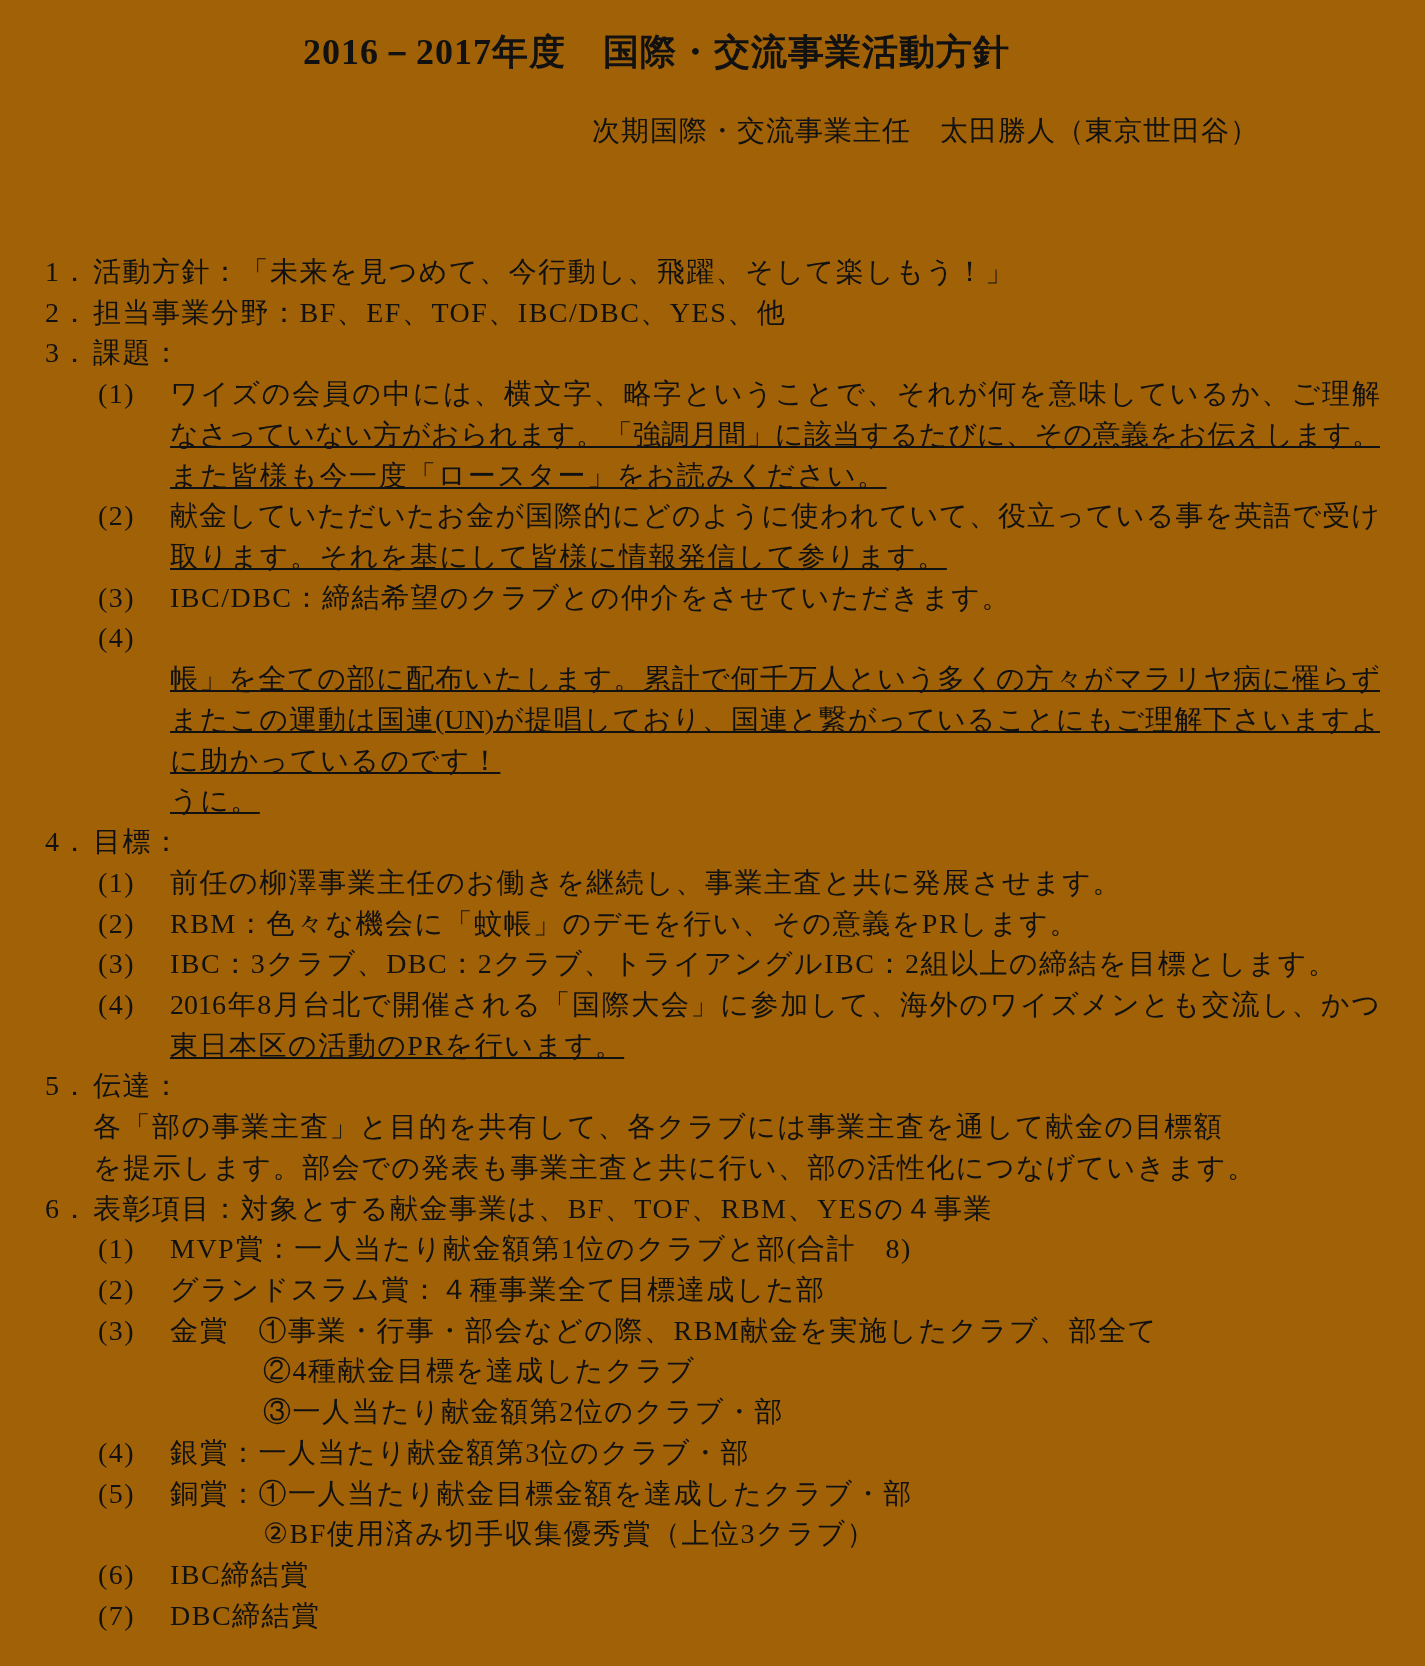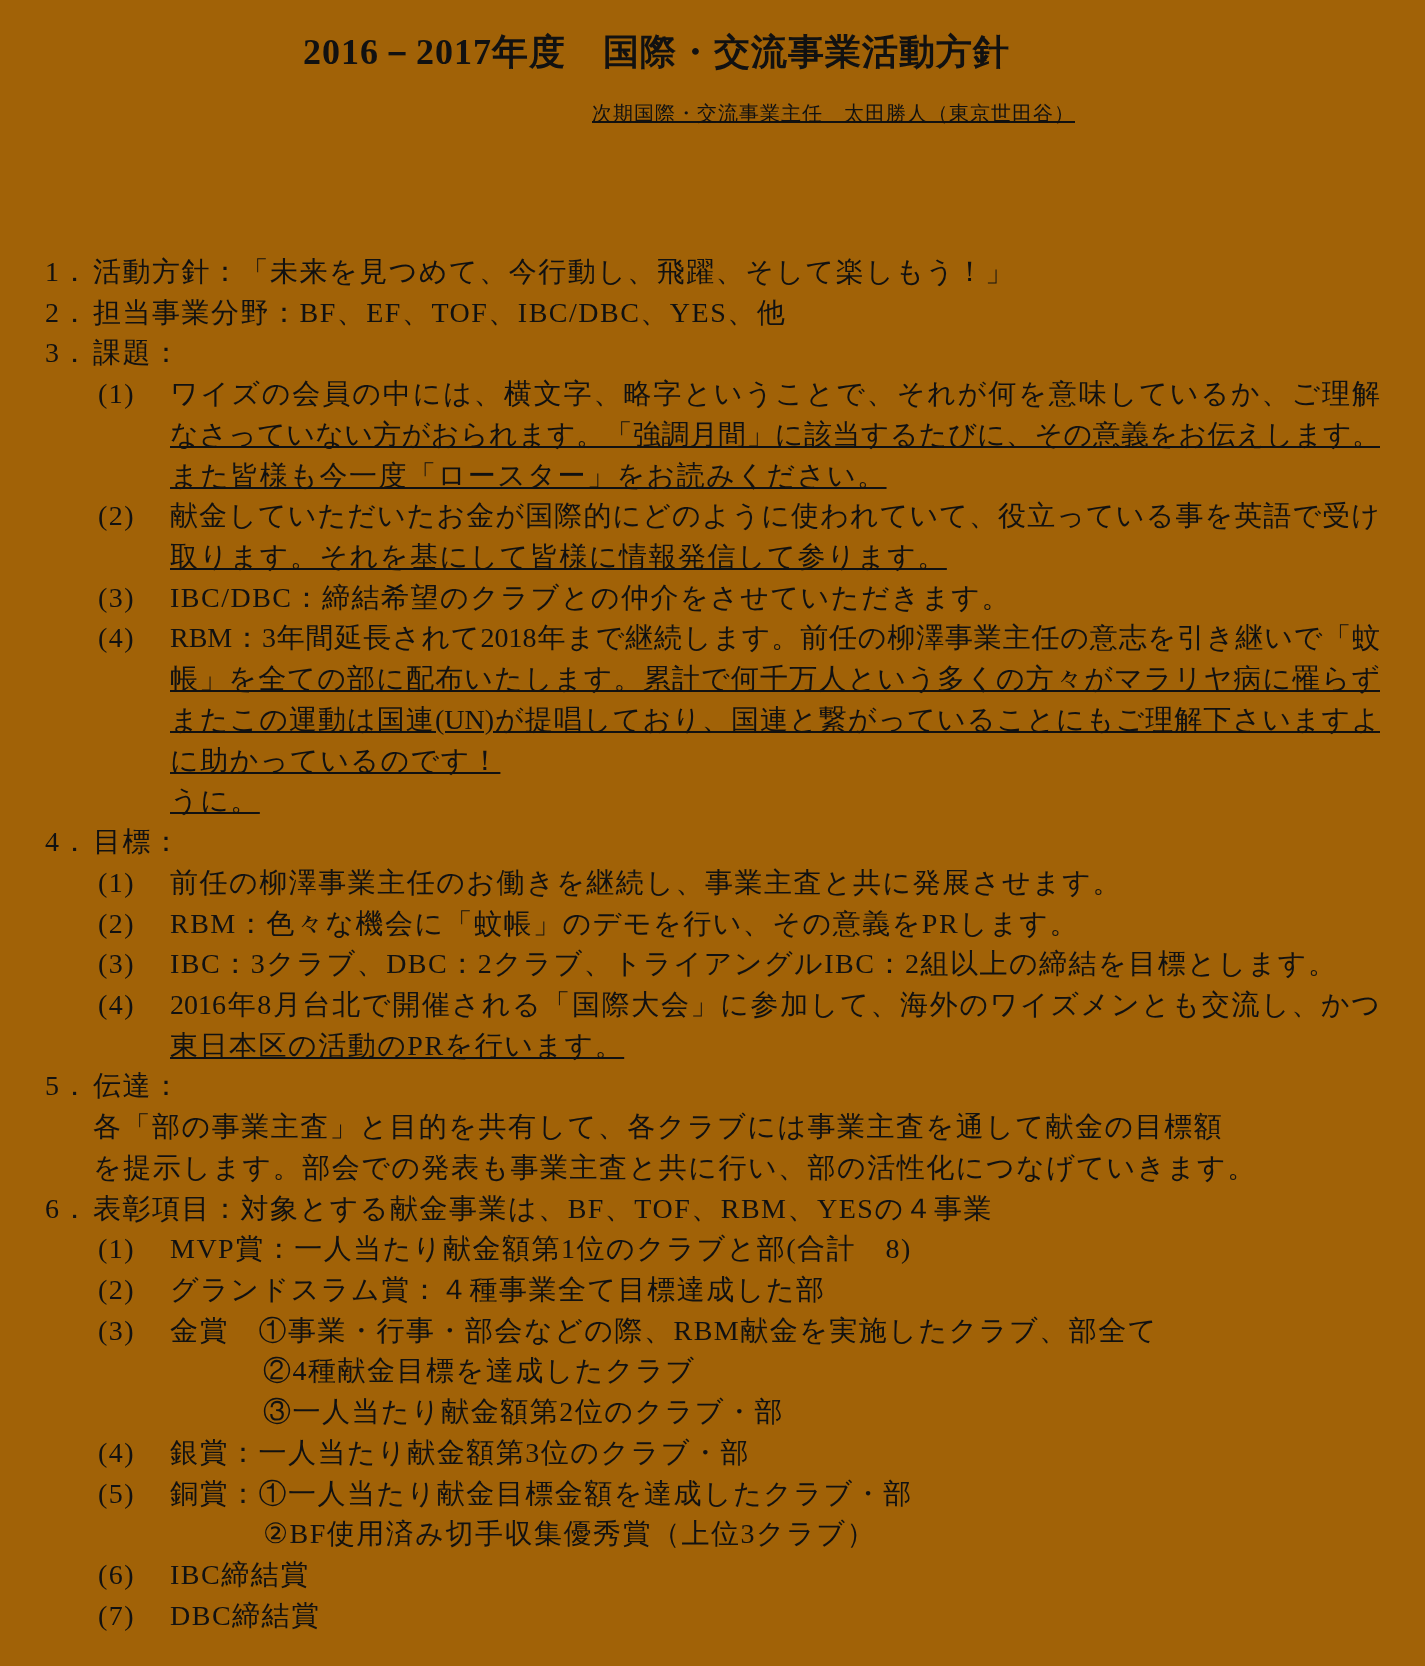--- a/index.html
+++ b/index.html
@@ -21,25 +21,24 @@
     left: 303px;
     top: 28px;
     font-size: 36px;
     font-weight: bold;
     letter-spacing: 1px;
     white-space: pre;
   }
   .doc-subtitle {
     position: absolute;
     left: 592px;
-    top: 100px;
-    font-size: 20px;
+    top: 112px;
+    font-size: 28px;
     letter-spacing: 1px;
     white-space: pre;
-    text-decoration: underline;
   }
   .doc-body {
     position: absolute;
     left: 0;
     top: 252px;
     width: 1425px;
   }
   .line {
     position: relative;
     height: 40.72px;
@@ -82,21 +81,21 @@
   <div class="doc-body">
       <div class="line main"><span class="marker">1．</span><span class="txt">活動方針：「未来を見つめて、今行動し、飛躍、そして楽しもう！」</span></div>
       <div class="line main"><span class="marker">2．</span><span class="txt">担当事業分野：BF、EF、TOF、IBC/DBC、YES、他</span></div>
       <div class="line main"><span class="marker">3．</span><span class="txt">課題：</span></div>
       <div class="line sub fill"><span class="marker">(1)</span><span class="txt">ワイズの会員の中には、横文字、略字ということで、それが何を意味しているか、ご理解</span></div>
       <div class="line subcont fill"><span class="txt">なさっていない方がおられます。「強調月間」に該当するたびに、その意義をお伝えします。</span></div>
       <div class="line subcont"><span class="txt">また皆様も今一度「ロースター」をお読みください。</span></div>
       <div class="line sub fill"><span class="marker">(2)</span><span class="txt">献金していただいたお金が国際的にどのように使われていて、役立っている事を英語で受け</span></div>
       <div class="line subcont"><span class="txt">取ります。それを基にして皆様に情報発信して参ります。</span></div>
       <div class="line sub"><span class="marker">(3)</span><span class="txt">IBC/DBC：締結希望のクラブとの仲介をさせていただきます。</span></div>
-      <div class="line sub fill"><span class="marker">(4)</span><span class="txt">RBM：3年間延長されて2018年まで継続します。前任の柳澤事業主任の意志を引き継いで「蚊</span></div>
+      <div class="line sub fill"><span class="marker">(4)</span></div>
       <div class="line subcont fill"><span class="txt">帳」を全ての部に配布いたします。累計で何千万人という多くの方々がマラリヤ病に罹らず</span></div>
       <div class="line subcont fill"><span class="txt">またこの運動は国連(UN)が提唱しており、国連と繋がっていることにもご理解下さいますよ</span></div>
       <div class="line subcont"><span class="txt">に助かっているのです！</span></div>
       <div class="line subcont"><span class="txt">うに。</span></div>
       <div class="line main"><span class="marker">4．</span><span class="txt">目標：</span></div>
       <div class="line sub"><span class="marker">(1)</span><span class="txt">前任の柳澤事業主任のお働きを継続し、事業主査と共に発展させます。</span></div>
       <div class="line sub"><span class="marker">(2)</span><span class="txt">RBM：色々な機会に「蚊帳」のデモを行い、その意義をPRします。</span></div>
       <div class="line sub"><span class="marker">(3)</span><span class="txt">IBC：3クラブ、DBC：2クラブ、トライアングルIBC：2組以上の締結を目標とします。</span></div>
       <div class="line sub fill"><span class="marker">(4)</span><span class="txt">2016年8月台北で開催される「国際大会」に参加して、海外のワイズメンとも交流し、かつ</span></div>
       <div class="line subcont"><span class="txt">東日本区の活動のPRを行います。</span></div>

